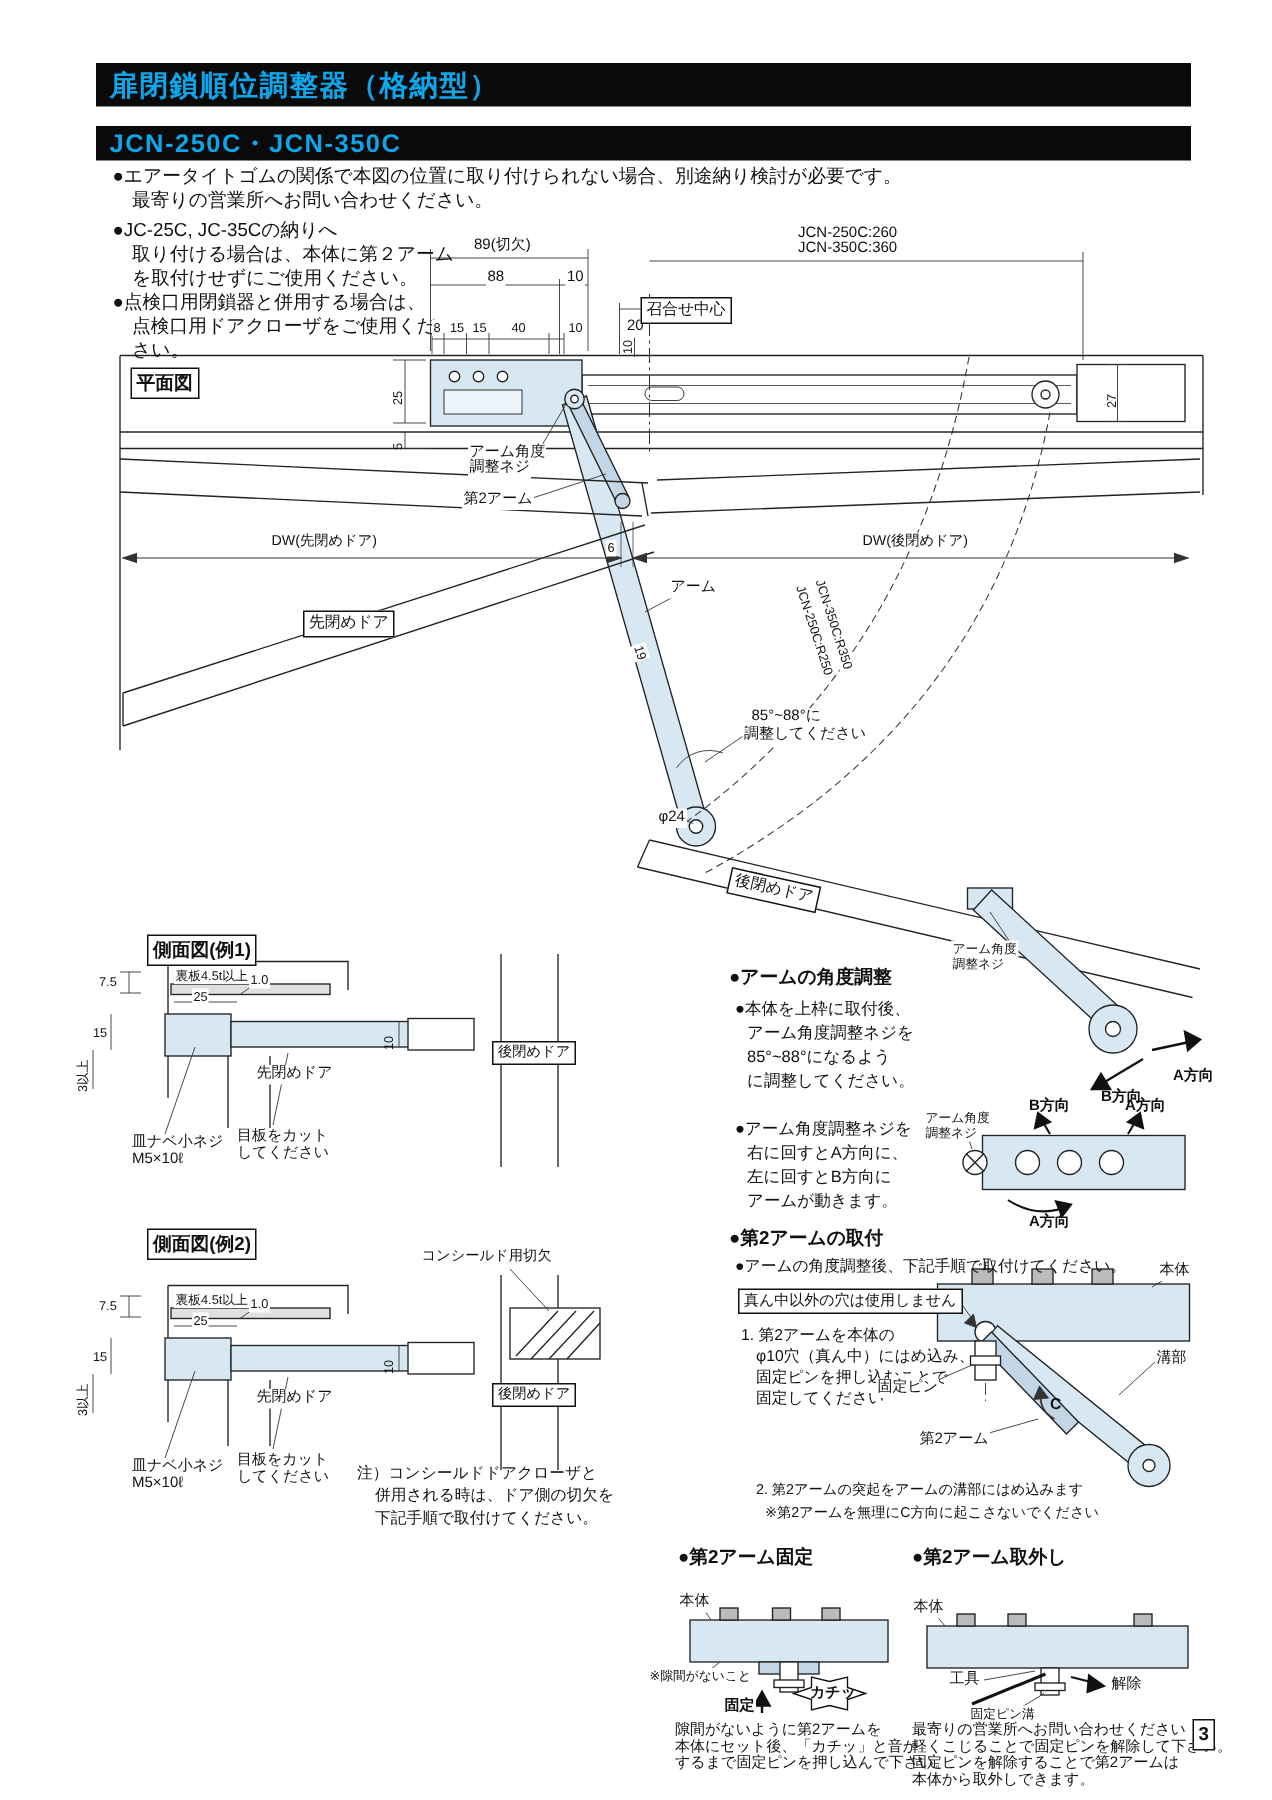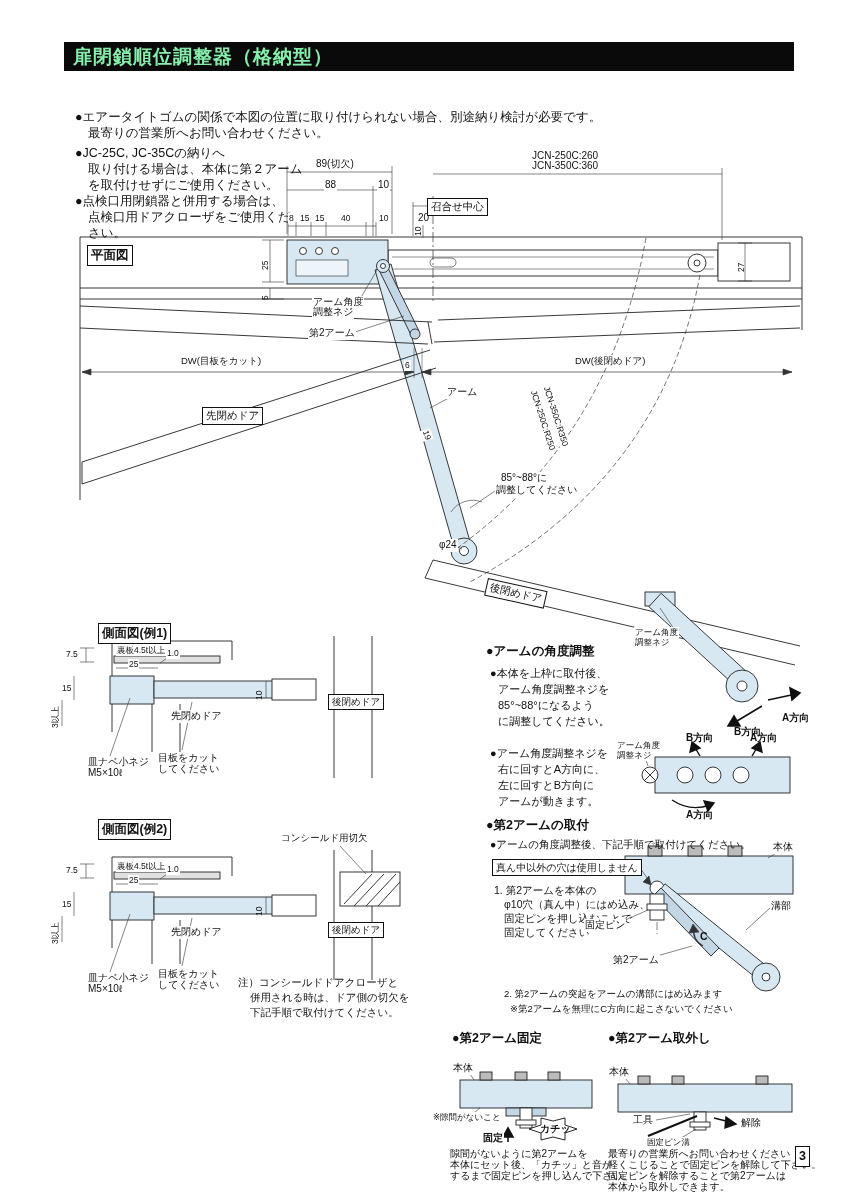--- a/index.html
+++ b/index.html
@@ -1,19 +1,19 @@
 <!DOCTYPE html>
 <html><head>
 <meta charset="utf-8">
 <style>
   html,body{margin:0;padding:0}
   body{width:848px;height:1200px;position:relative;background:#fff;
        font-family:"Liberation Sans","DejaVu Sans",sans-serif;color:#111;overflow:hidden}
   svg.linework{position:absolute;left:0;top:0}
-  .hbar{position:absolute;left:64px;width:721px;background:#0a0a0a;color:#86efac;font-weight:bold;
+  .hbar{position:absolute;left:64px;width:721px;background:#0a0a0a;color:#0ea5e9;font-weight:bold;
         display:flex;align-items:center;padding-left:9px;letter-spacing:1px}
   .lbl{position:absolute;font-size:10px;line-height:1.25;white-space:nowrap}
   .s8{font-size:8.5px}.s9{font-size:10px}.s95{font-size:9.5px}.s10{font-size:10.5px}
   .s11{font-size:11px}.s12{font-size:12.5px}
   .bold{font-weight:bold}
   .boxed{border:1px solid #111;background:#fff;padding:0 3px;line-height:1.5}
   .wbg{background:#fff;padding:0 1px}
   .r90{transform:rotate(-90deg);transform-origin:left top}
   .r72{transform:rotate(72deg);transform-origin:left top}
   .r12{transform:rotate(12.5deg);transform-origin:left top}
@@ -281,20 +281,23 @@
   <line x1="648" y1="1136" x2="697" y2="1116" stroke="#111" stroke-width="2"></line>
   <g stroke="#111" stroke-width="1.4" fill="#111">
     <line x1="714" y1="1118" x2="730" y2="1122"></line>
     <polygon points="736,1124 726,1117 725,1128"></polygon>
   </g>
 </svg>
 
 <div class="hbar" style="top:42px;height:29px;font-size:19px">
   <span>扉閉鎖順位調整器（格納型）</span>
 </div>
+<div class="hbar" style="top:84px;height:23px;font-size:17px">
+  <span>JCN-250C・JCN-350C</span>
+</div>
 
 <div class="lbl s12" style="left:75px;top:110px">●エアータイトゴムの関係で本図の位置に取り付けられない場合、別途納り検討が必要です。</div>
 <div class="lbl s12" style="left:88px;top:126px">最寄りの営業所へお問い合わせください。</div>
 <div class="lbl s12" style="left:75px;top:146px">●JC-25C, JC-35Cの納りへ</div>
 <div class="lbl s12" style="left:88px;top:162px">取り付ける場合は、本体に第２アーム</div>
 <div class="lbl s12" style="left:88px;top:178px">を取付けせずにご使用ください。</div>
 <div class="lbl s12" style="left:75px;top:194px">●点検口用閉鎖器と併用する場合は、</div>
 <div class="lbl s12" style="left:88px;top:210px">点検口用ドアクローザをご使用くだ</div>
 <div class="lbl s12" style="left:88px;top:226px">さい。</div>
 
@@ -311,21 +314,21 @@
 <div class="lbl s8 wbg" style="left:314px;top:213px">15</div>
 <div class="lbl s8 wbg" style="left:340px;top:213px">40</div>
 <div class="lbl s8 wbg" style="left:378px;top:213px">10</div>
 <div class="lbl s8 r90" style="left:413px;top:236px">10</div>
 <div class="lbl s8 r90" style="left:260px;top:270px">25</div>
 <div class="lbl s8 r90" style="left:260px;top:300px">5</div>
 <div class="lbl s8 r90" style="left:736px;top:272px">27</div>
 <div class="lbl s9 wbg" style="left:312px;top:296px">アーム角度</div>
 <div class="lbl s9 wbg" style="left:312px;top:306px">調整ネジ</div>
 <div class="lbl s9 wbg" style="left:308px;top:327px">第2アーム</div>
-<div class="lbl s95 wbg" style="left:180px;top:355px">DW(目板をカット)</div>
+<div class="lbl s95 wbg" style="left:180px;top:355px">DW(先閉めドア)</div>
 <div class="lbl s95 wbg" style="left:574px;top:355px">DW(後閉めドア)</div>
 <div class="lbl s8 wbg" style="left:404px;top:360px">6</div>
 <div class="lbl s9 wbg" style="left:446px;top:386px">アーム</div>
 <div class="lbl s10 boxed" style="left:202px;top:407px">先閉めドア</div>
 <div class="lbl s8 r72 wbg" style="left:430px;top:428px">19</div>
 <div class="lbl s8 r72 wbg" style="left:538px;top:388px">JCN-250C:R250</div>
 <div class="lbl s8 r72 wbg" style="left:551px;top:384px">JCN-350C:R350</div>
 <div class="lbl s9 wbg" style="left:500px;top:472px">85°~88°に</div>
 <div class="lbl s9 wbg" style="left:495px;top:484px">調整してください</div>
 <div class="lbl s9 wbg" style="left:438px;top:539px">φ24</div>

